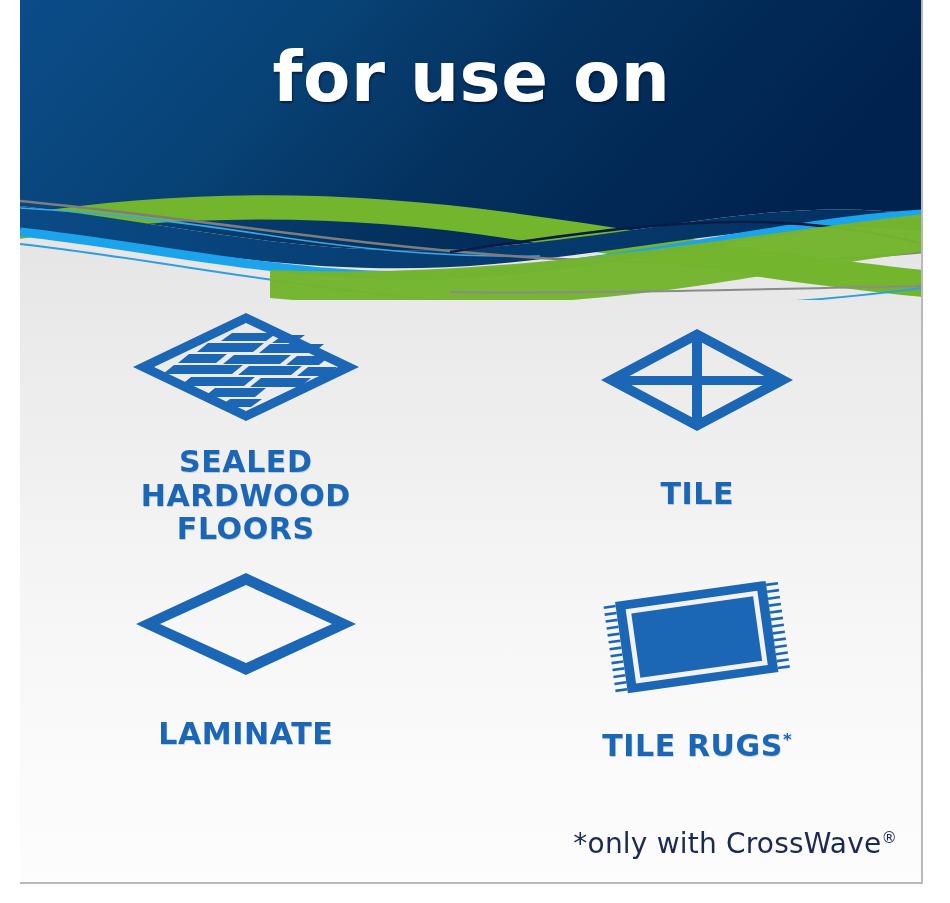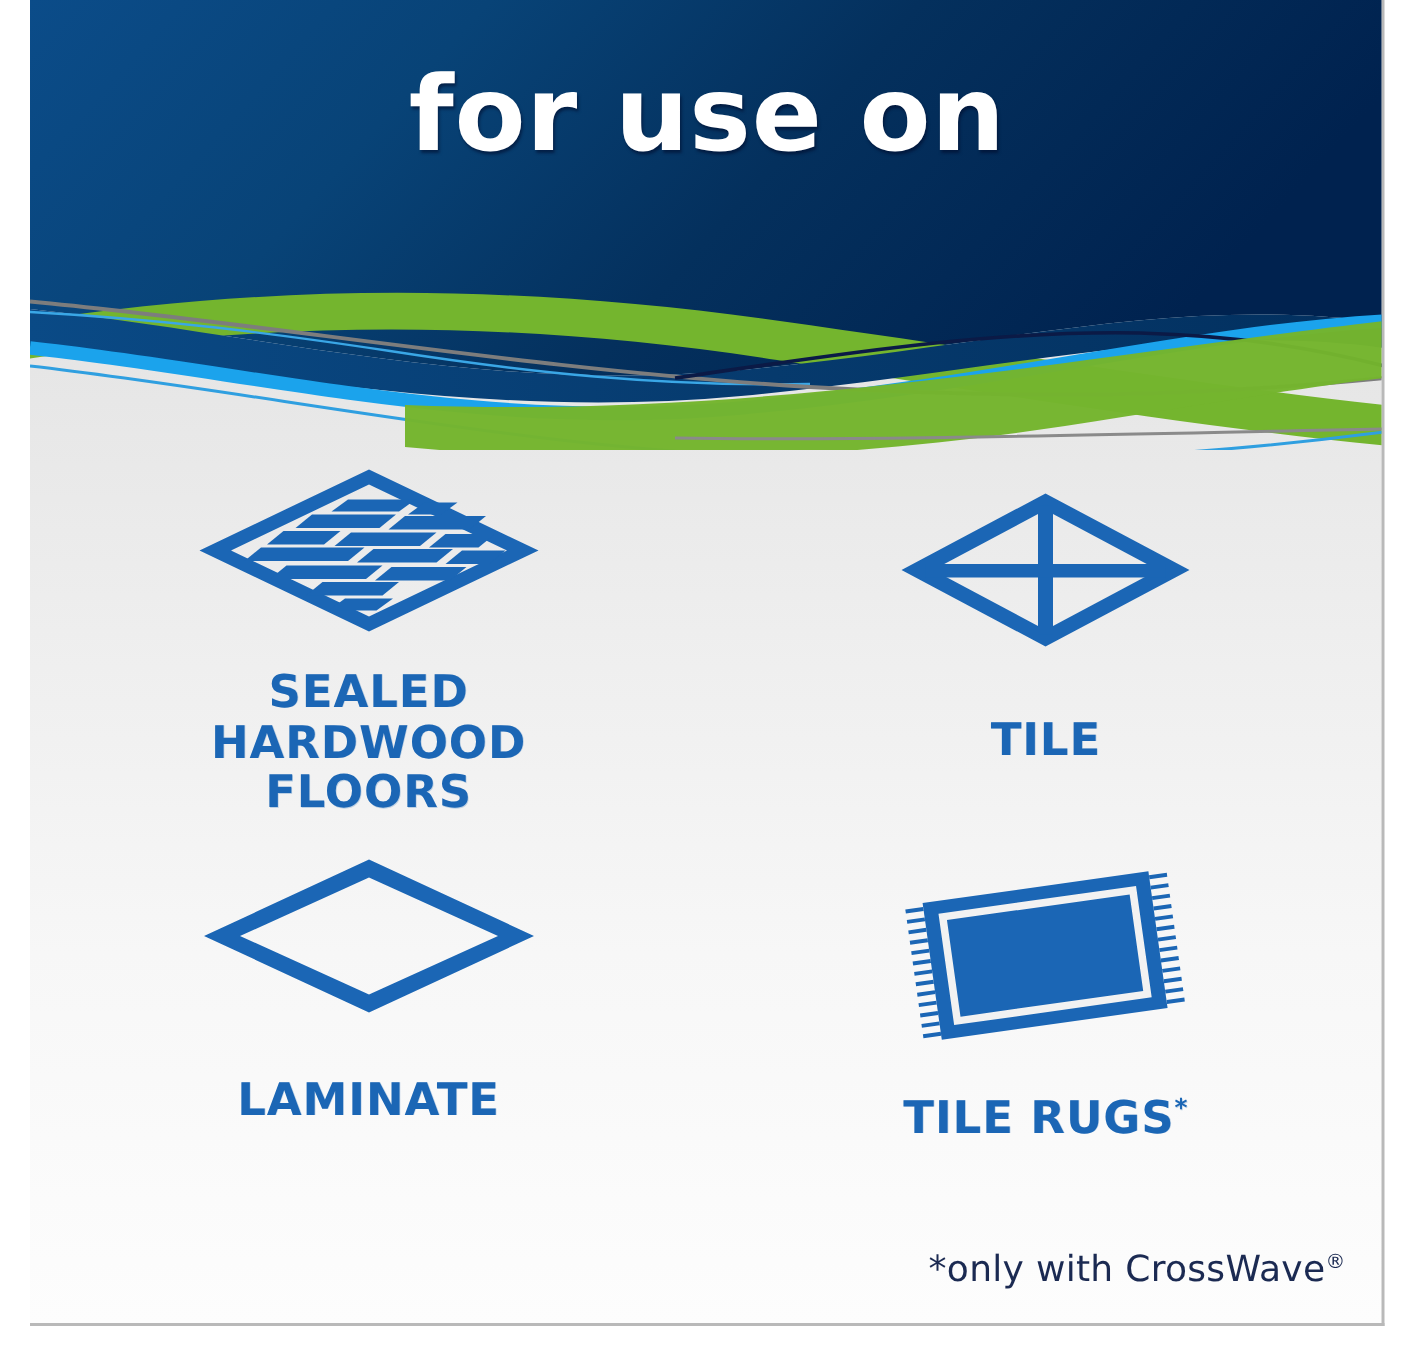--- a/index.html
+++ b/index.html
@@ -113,21 +113,21 @@
   #cell-rugs .surface-icon { margin-top: 0px; }
   #cell-rugs .surface-label { margin-top: 20px; }
 
   
   #footnote {
     position: absolute;
     right: 24px;
     bottom: 22px;
     color: #1b2a52;
     font-family: "DejaVu Sans", sans-serif;
-    font-size: 24px;
+    font-size: 28px;
     letter-spacing: 0.2px;
     white-space: nowrap;
   }
   #footnote sup {
     font-size: 0.55em;
     vertical-align: super;
   }
 </style>
 </head>
 <body>

